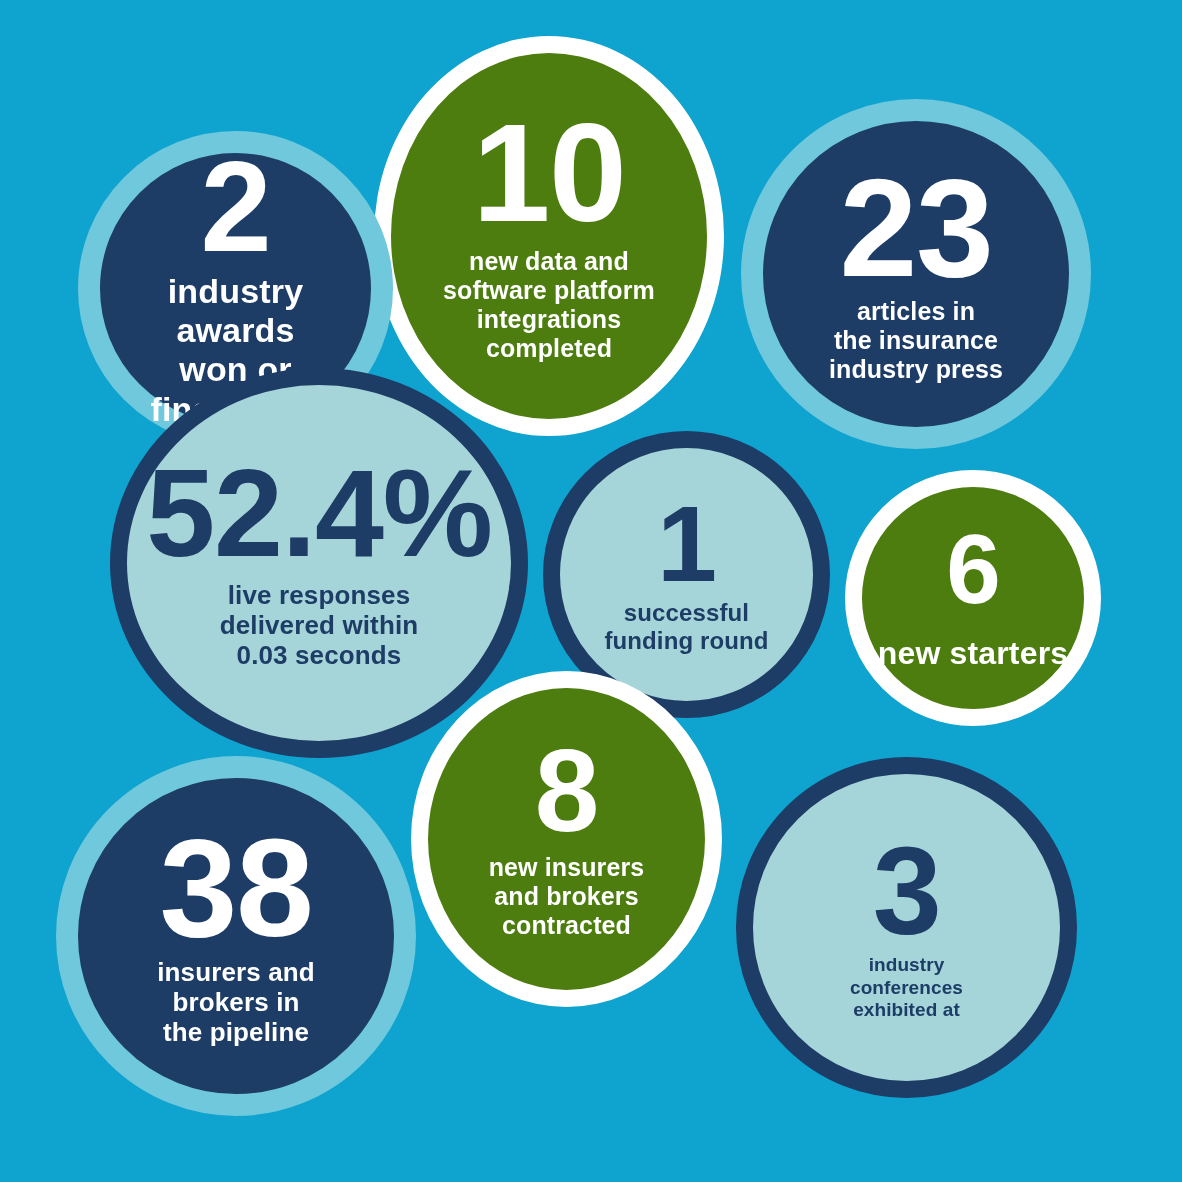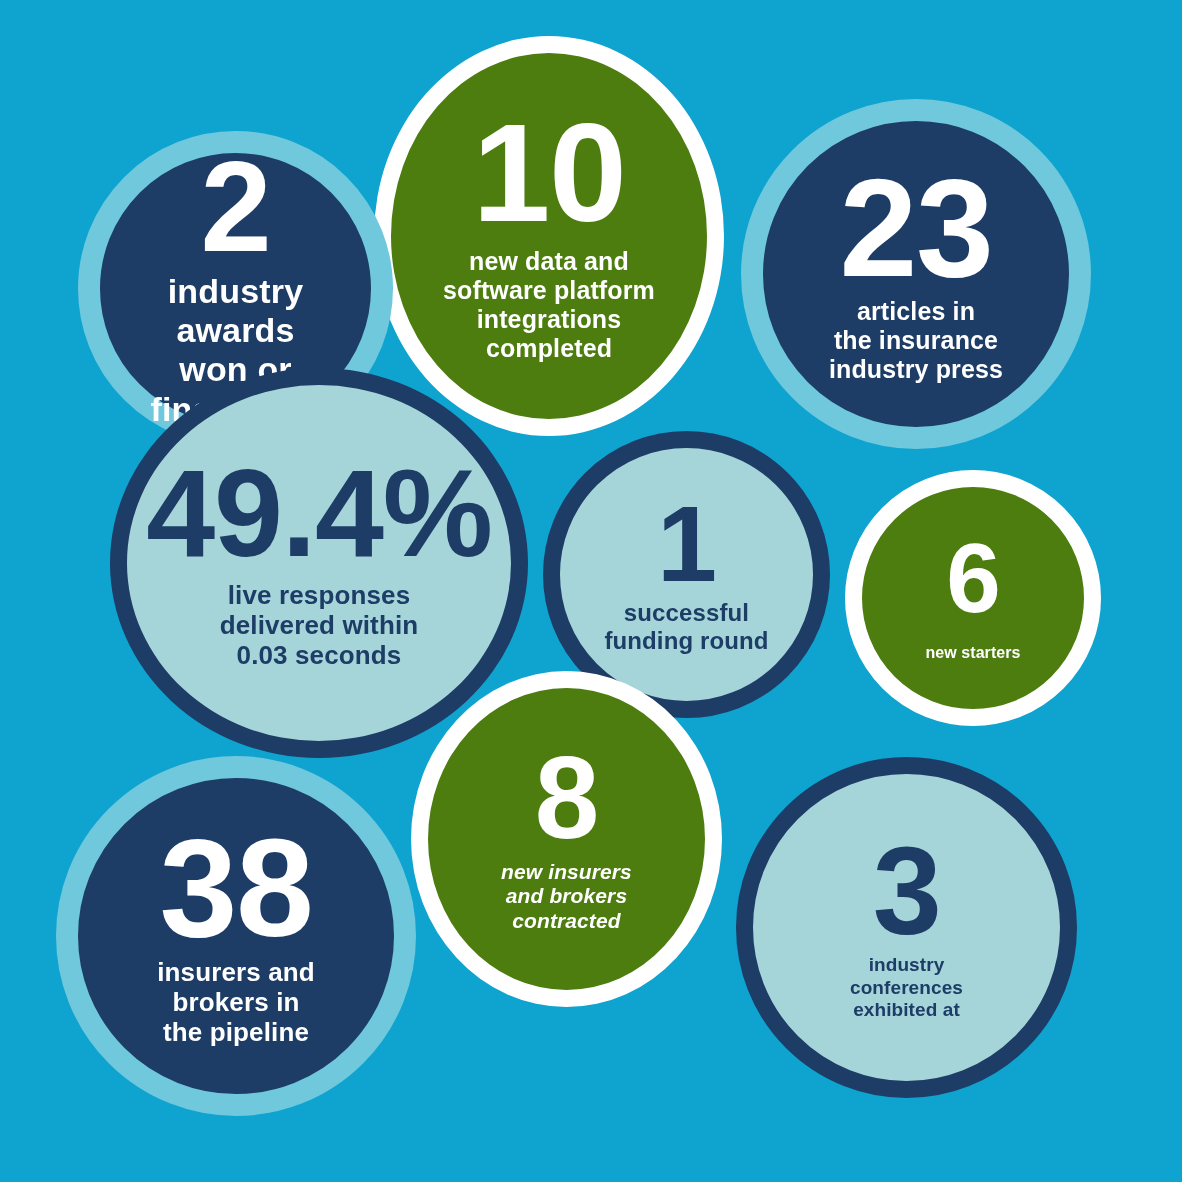--- a/index.html
+++ b/index.html
@@ -100,32 +100,32 @@
   #b-uptime .cap { font-size: 26px; margin-top: 10px; }
 
   
   #b-funding { left: 543px; top: 431px; width: 287px; height: 287px; z-index: 8; }
   #b-funding .num { font-size: 108px; }
   #b-funding .cap { font-size: 24px; margin-top: 6px; }
 
   
   #b-starters { left: 845px; top: 470px; width: 256px; height: 256px; z-index: 6; }
   #b-starters .num { font-size: 98px; }
-  #b-starters .cap { font-size: 16px; margin-top: 21px; }
+  #b-starters .cap { font-size: 32px; margin-top: 21px; }
 
   
   #b-pipeline { left: 56px;  top: 756px; width: 360px; height: 360px; z-index: 9; }
   #b-pipeline .num { font-size: 140px; }
   #b-pipeline .cap { font-size: 26px; margin-top: 4px; }
 
   
   #b-contracted { left: 411px; top: 671px; width: 311px; height: 336px; z-index: 8;
                   border-radius: 50% / 50%; }
   #b-contracted .num { font-size: 116px; }
-  #b-contracted .cap { font-size: 21px; margin-top: 8px; font-style: italic; }
+  #b-contracted .cap { font-size: 25px; margin-top: 8px; }
 
   
   #b-conferences { left: 736px; top: 757px; width: 341px; height: 341px; z-index: 7; }
   #b-conferences .num { font-size: 124px; }
   #b-conferences .cap { font-size: 19px; margin-top: 6px; }
 </style>
 </head>
 <body>
 
 <div id="stage">
@@ -153,21 +153,21 @@
 
   <div class="bubble sch-open-white" id="b-starters">
     <div class="inner">
       <div class="num">6</div>
       <div class="cap">new starters</div>
     </div>
   </div>
 
   <div class="bubble sch-lightteal-ring" id="b-uptime">
     <div class="inner">
-      <div class="num">49.4%</div>
+      <div class="num">52.4%</div>
       <div class="cap">live responses<br>delivered within<br>0.03 seconds</div>
     </div>
   </div>
 
   <div class="bubble sch-lightteal-ring" id="b-funding">
     <div class="inner">
       <div class="num">1</div>
       <div class="cap">successful<br>funding round</div>
     </div>
   </div>

